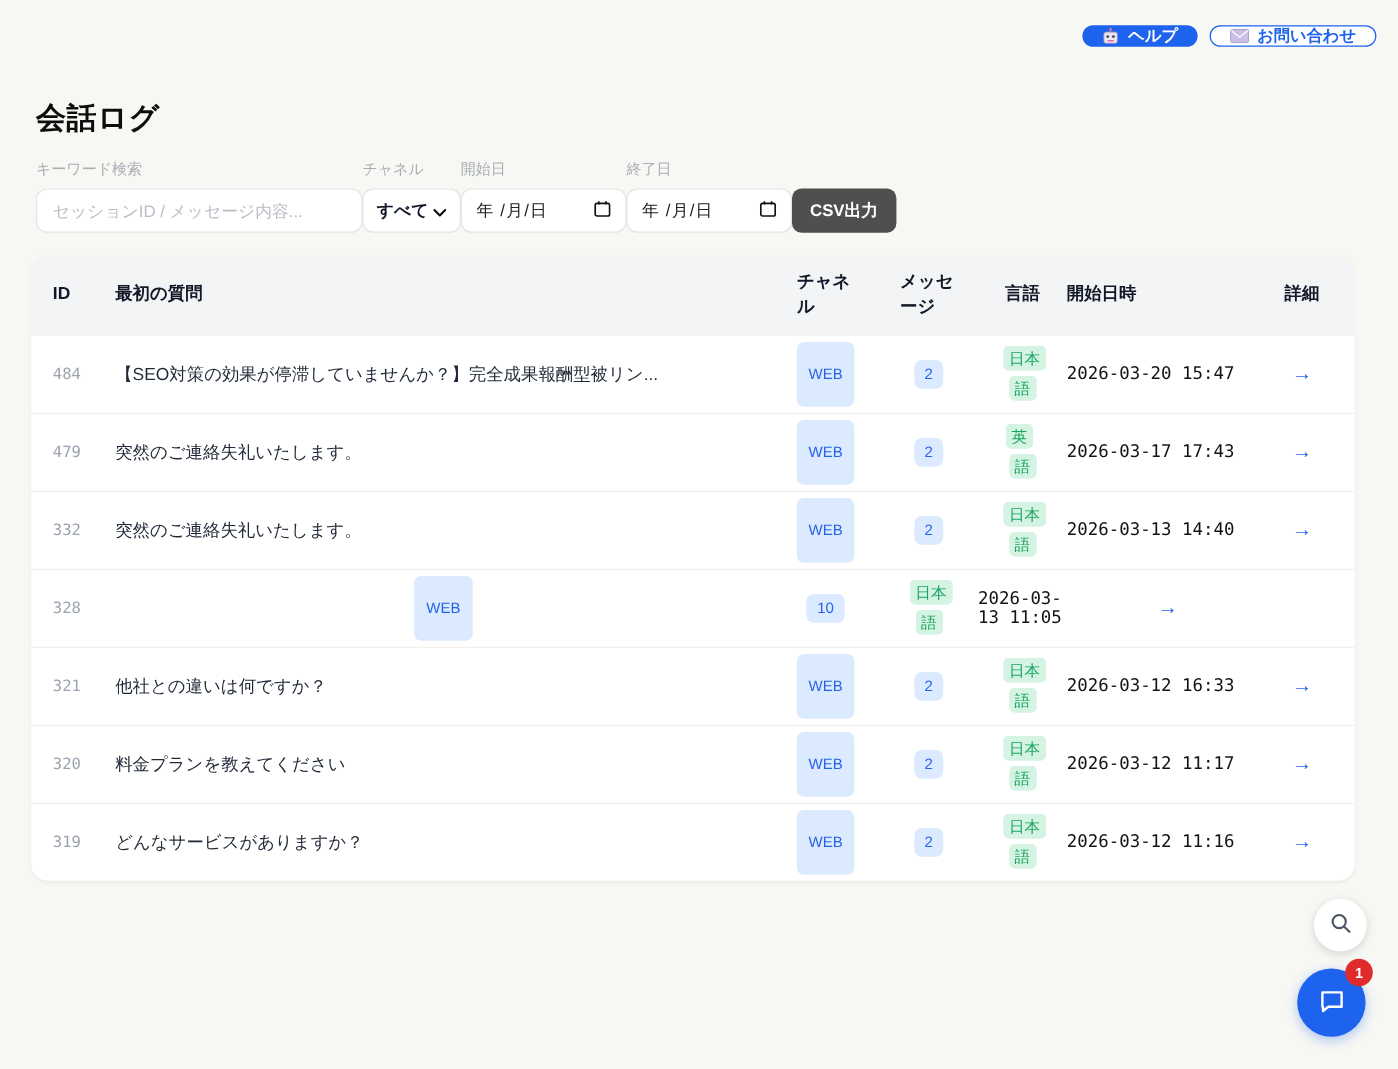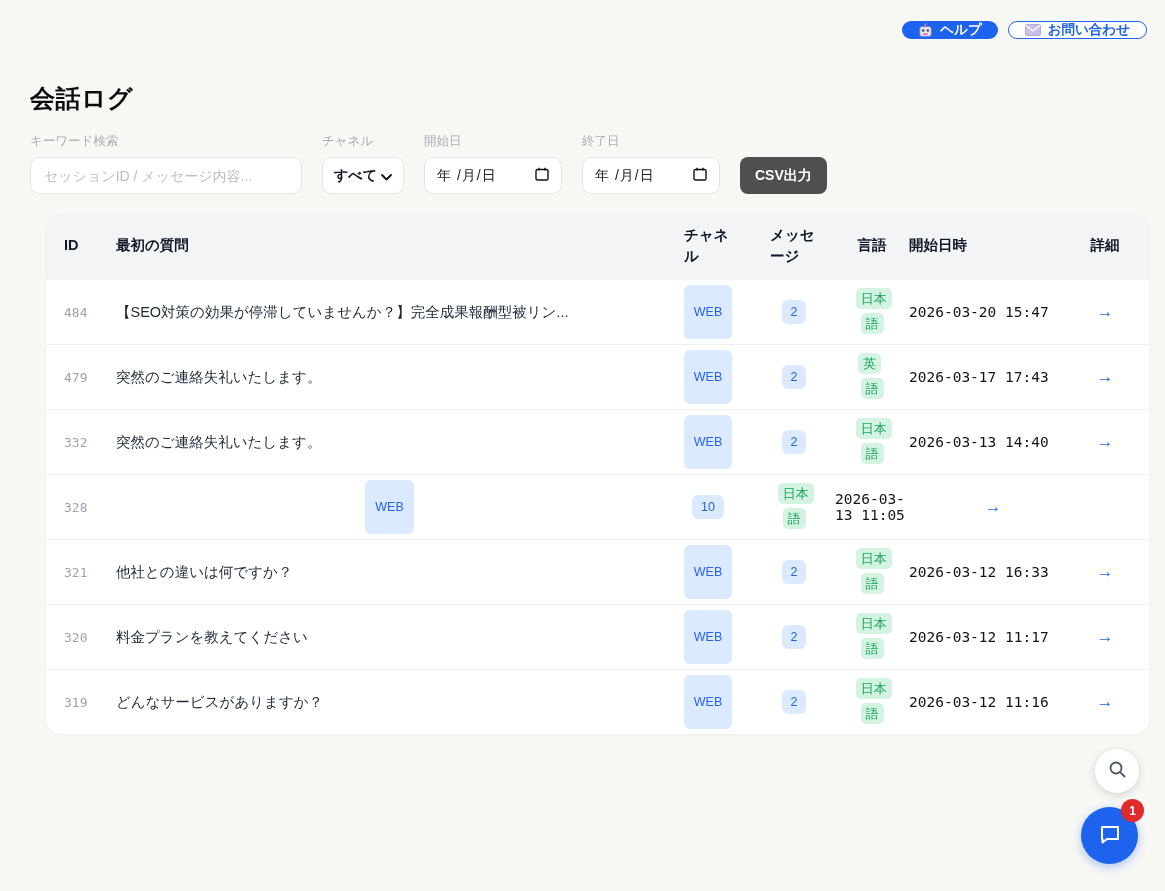--- a/index.html
+++ b/index.html
@@ -17,37 +17,37 @@
   .pill { display:flex; align-items:center; gap:7px; height:18px; padding:0 16px;
           border-radius:16px; font-size:13.5px; font-weight:700; cursor:pointer; }
   .pill-help { background:#1d63ed; color:#ffffff; border:none; }
   .pill-contact { background:#ffffff; color:#1d63ed; border:1.5px solid #1d63ed; }
   .pill svg { display:block; }
 
   
   .page-title { position:absolute; top:58px; left:30px; font-size:25px; font-weight:700; color:#0d0d0d; letter-spacing:.5px;margin-top:24px; }
 
   
-  .filters { position:absolute; top:133px; left:30px; right:18px; display:flex; align-items:flex-end; gap:20px; }
+  .filters { position:absolute; top:133px; left:30px; right:18px; display:flex; align-items:flex-end; }
   .field { display:flex; flex-direction:column; gap:7px; }
   .field-label { font-size:12.5px; color:#a9aeb6; }
   .control { height:37px; background:#ffffff; border:1px solid #e3e4e6; border-radius:9px;
              display:flex; align-items:center; font-size:14px; color:#111827; }
   .keyword-input { width:272px; padding:0 13px; outline:none; }
   .keyword-input::placeholder { color:#b9bec6; }
   input.control { font-family:inherit; }
   .select { width:82px; padding:0 11px; justify-content:space-between; cursor:pointer; font-weight:600; }
   .date-box { width:138px; padding:0 12px; justify-content:space-between; cursor:pointer;align-items:center; }
   .date-text { letter-spacing:1px; color:#222; }
   .csv-btn { height:37px; padding:0 15px; background:#4f4f4f; color:#fff; border:none;
              border-radius:8px; font-size:14px; font-weight:600; cursor:pointer; margin-left:0;
              font-family:inherit; }
 
   
-  .card { position:absolute; top:213px; left:46px; width:1103px; background:#ffffff;
+  .card { position:absolute; top:213px; left:26px; width:1103px; background:#ffffff;
           border-radius:14px; box-shadow:0 1px 3px rgba(0,0,0,.05); overflow:hidden; }
   .tr { display:grid; grid-template-columns:52px 1fr 90px 82px 74px 168px 56px;
         align-items:center; padding:0 16px 0 18px; min-height:65px; }
   .thead { background:#f3f4f6; font-weight:700; color:#111827; font-size:14.5px; min-height:66px; }
   .th { line-height:1.45; }
   .th-center { text-align:center; }
   .th-narrow { width:3.3em; margin:0 auto; text-align:left; }
   .row { border-top:1px solid #f0f0ef; font-size:14.5px; }
   .td-id { color:#9ca3af; font-size:13px; }
   .td-q { color:#1f2937; padding-right:12px; }

